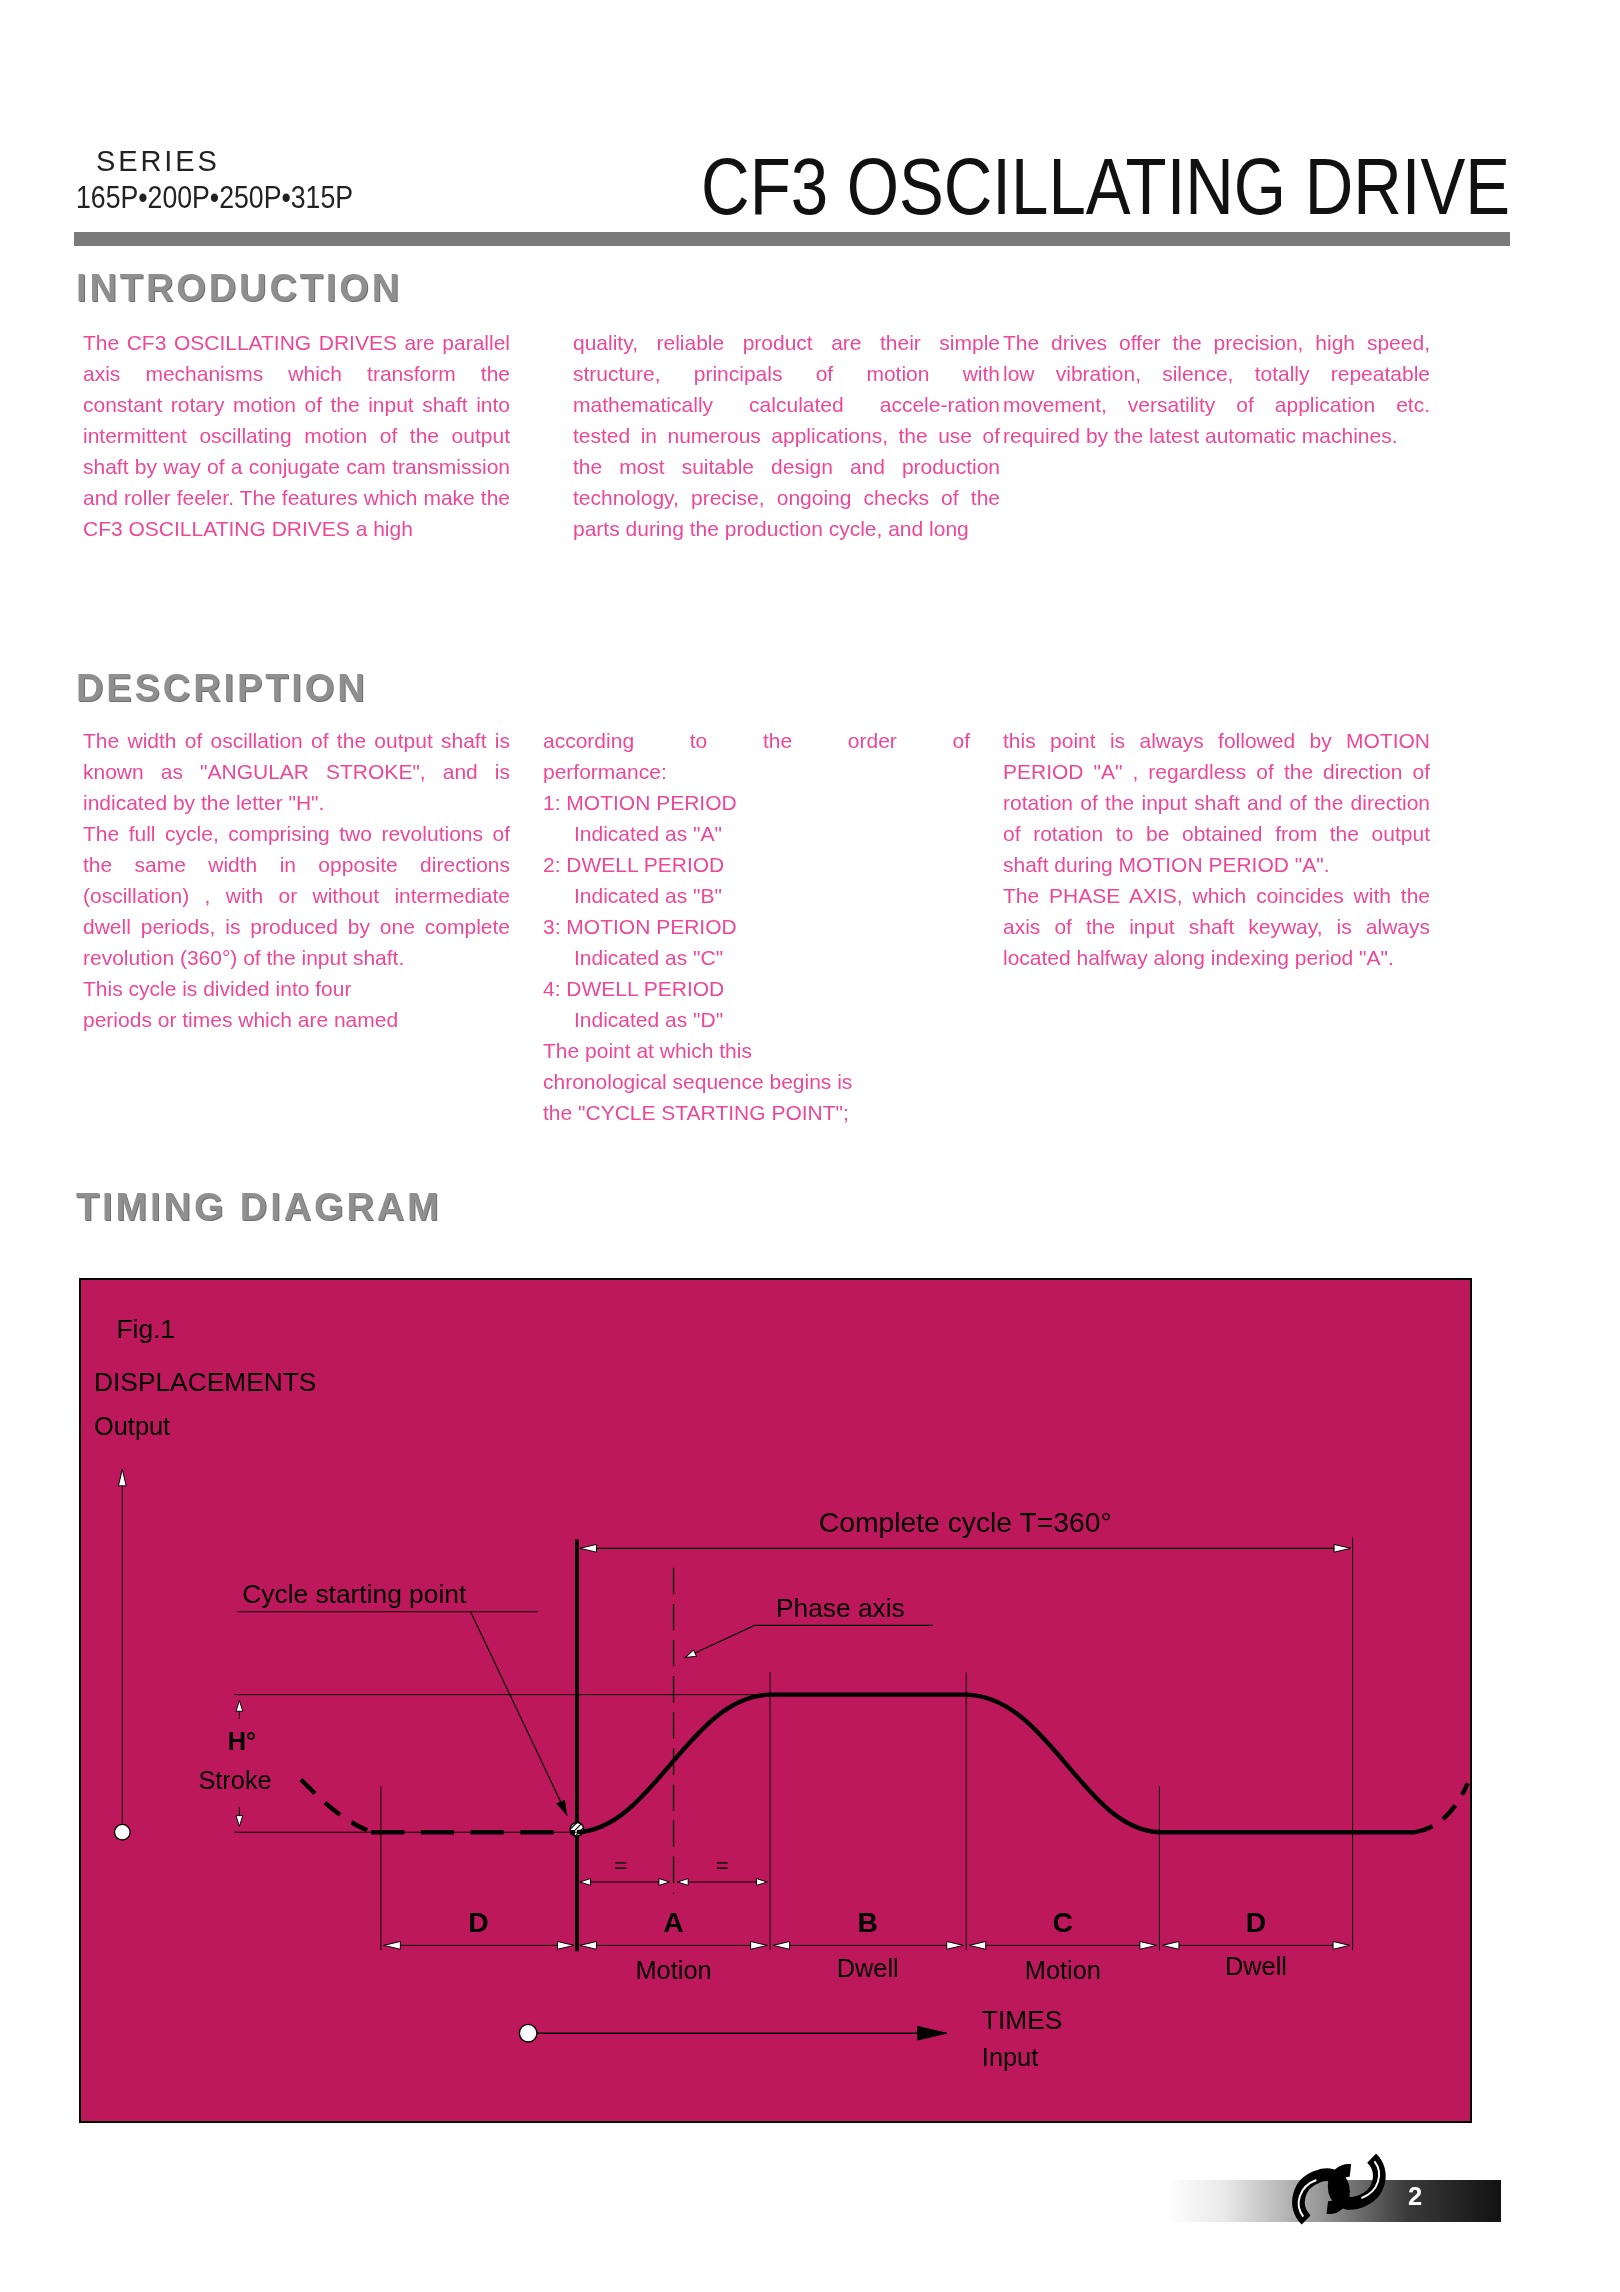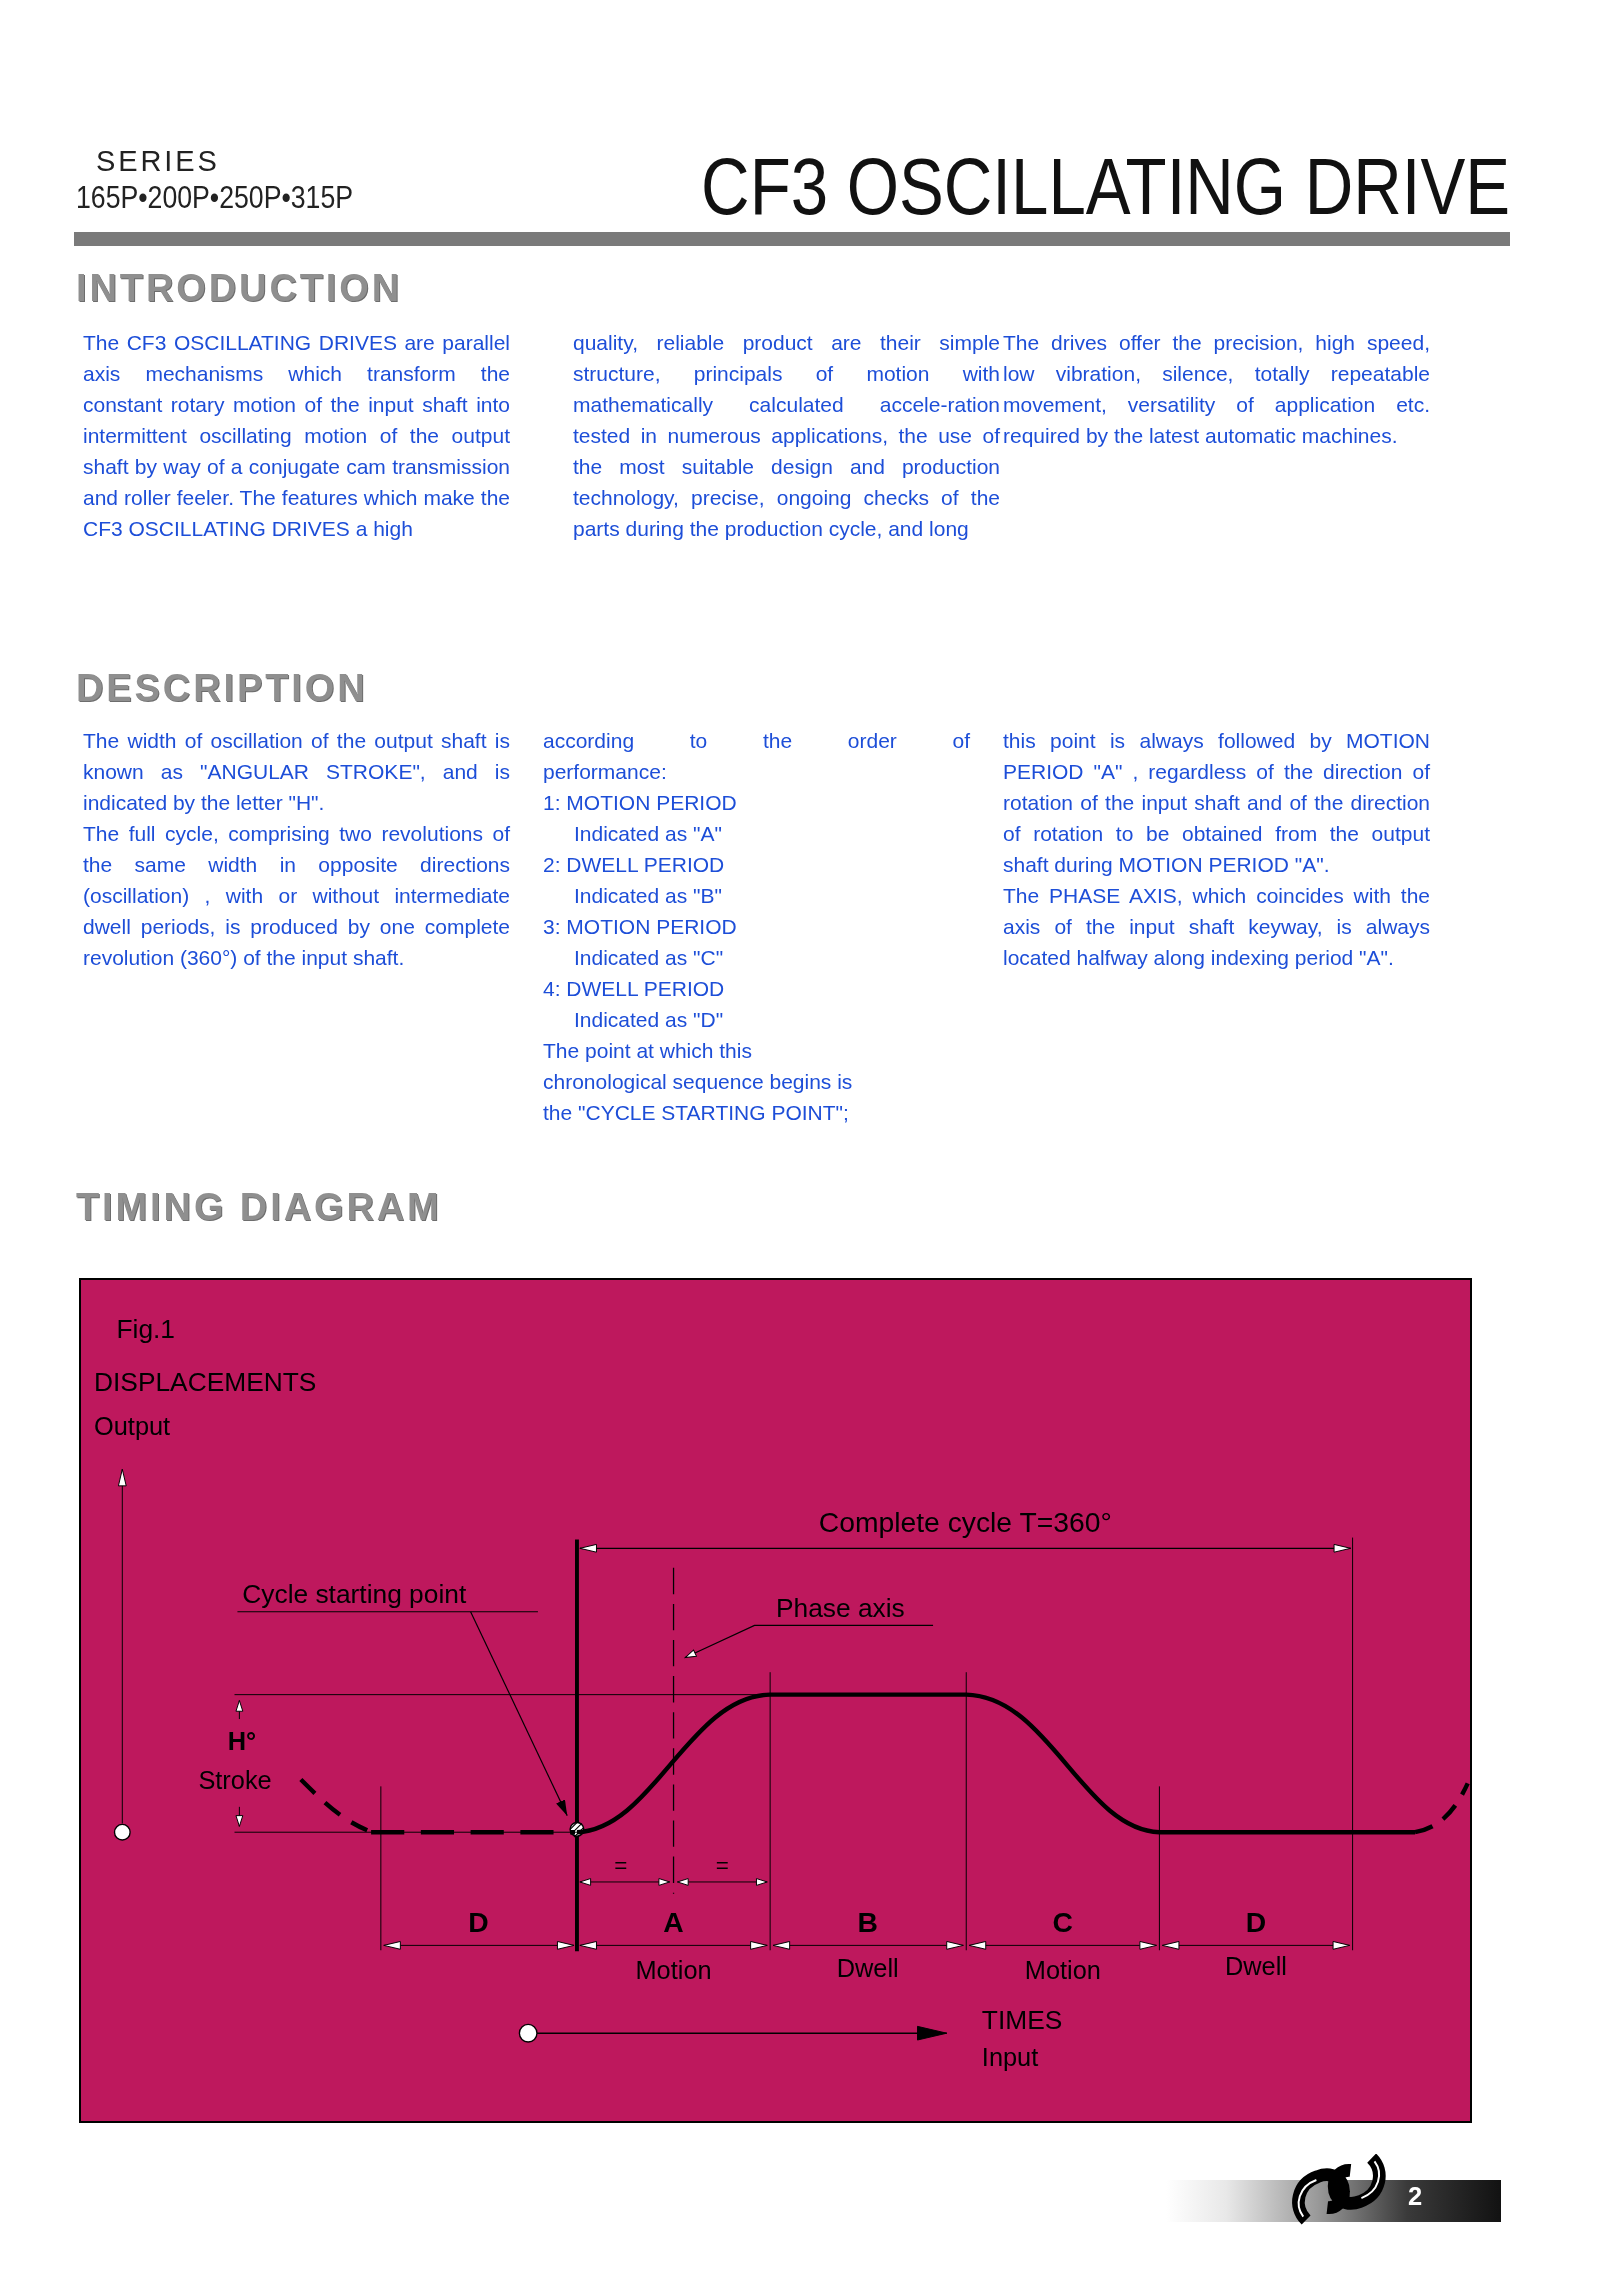--- a/index.html
+++ b/index.html
@@ -14,21 +14,21 @@
   #header-rule{left:74px;top:232px;width:1436px;height:13.7px;background:#7a7a7a;}
 
   
   .sec-head{font-size:38px;font-weight:bold;letter-spacing:2.9px;color:#8f8f8f;
             text-shadow:1px 1px 0 #6d6d6d;}
   #head-intro{left:76px;top:267px;}
   #head-desc{left:76px;top:667px;}
   #head-timing{left:76px;top:1186px;}
 
   
-  .col{width:427px;font-size:21px;line-height:31px;color:#1d4ed8;}
+  .col{width:427px;font-size:21px;line-height:31px;color:#ec4899;}
   .col p{margin:0;text-align:justify;}
   .col p + p{margin-top:0;}
   .leftp{text-align:left !important;}
   .jline{text-align:justify;text-align-last:justify;}
   .indent{padding-left:31px;}
   #intro-c1{left:83px;top:327px;}
   #intro-c2{left:543px;top:327px;margin-left:30px;}
   #intro-c3{left:1003px;top:327px;}
   #desc-c1{left:83px;top:725px;}
   #desc-c2{left:543px;top:725px;}
@@ -63,20 +63,24 @@
     <p>quality, reliable product are their simple structure, principals of motion with mathematically calculated accele-ration tested in numerous applications, the use of the most suitable design and production technology, precise, ongoing checks of the parts during the production cycle, and long</p>
   </div>
   <div class="abs col" id="intro-c3">
     <p>The drives offer the precision, high speed, low vibration, silence, totally repeatable movement, versatility of application etc. required by the latest automatic machines.</p>
   </div>
 
   <div class="abs sec-head" id="head-desc">DESCRIPTION</div>
   <div class="abs col" id="desc-c1">
     <p>The width of oscillation of the output shaft is known as "ANGULAR STROKE", and is indicated by the letter "H".</p>
     <p>The full cycle, comprising two revolutions of the same width in opposite directions (oscillation) , with or without intermediate dwell periods, is produced by one complete revolution (360°) of the input shaft.</p>
+    <p class="leftp">
+      <span>This cycle is divided into four</span><br>
+      <span>periods or times which are named</span>
+    </p>
   </div>
   <div class="abs col" id="desc-c2">
     <div class="jline">according to the order of</div>
     <div>performance:</div>
     <div>1: MOTION PERIOD</div>
     <div class="indent">Indicated as "A"</div>
     <div>2: DWELL PERIOD</div>
     <div class="indent">Indicated as "B"</div>
     <div>3: MOTION PERIOD</div>
     <div class="indent">Indicated as "C"</div>

